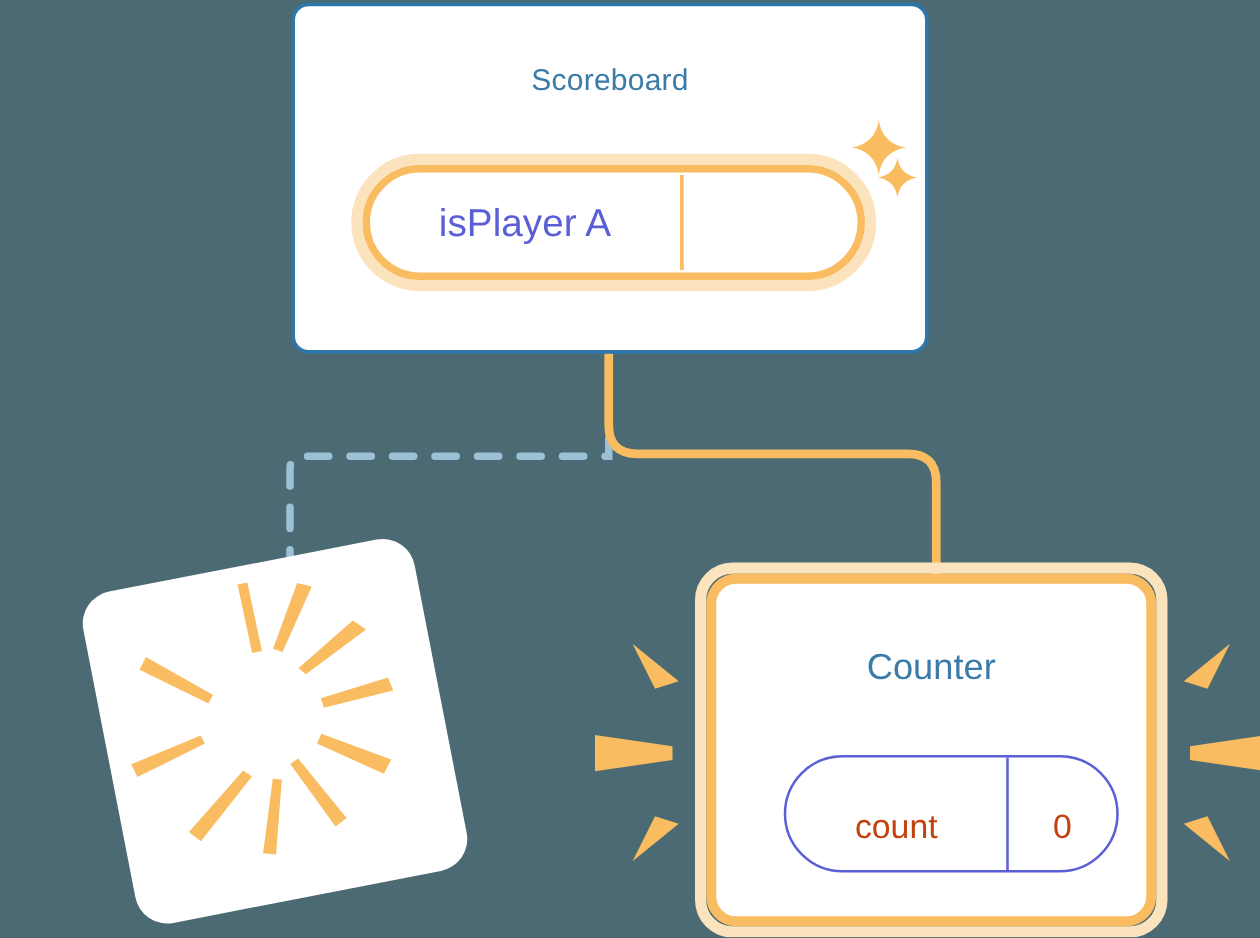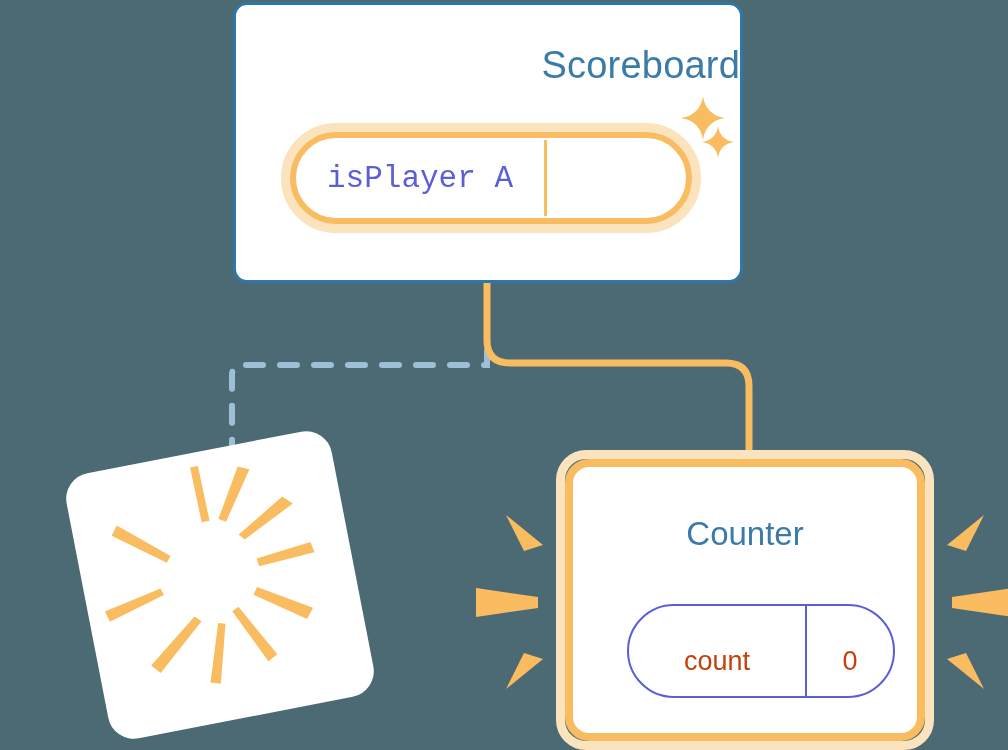--- a/index.html
+++ b/index.html
@@ -30,38 +30,37 @@
     box-sizing: border-box;
     background: #ffffff;
     border: 3px solid #2e77a8;
     border-radius: 14px;
     z-index: 5;
   }
   .scoreboard-title {
     position: absolute;
     left: 0; top: 40px;
     width: 100%;
-    text-align: right;
+    text-align: center;
     color: #3a7ba8;
-    font-size: 38px;
+    font-size: 24px;
     font-weight: 400;
     letter-spacing: 0.2px;
     line-height: 40px;
   }
 
   
   .pill-outer {
     position: absolute;
     left: 45px; top: 118px;
     width: 420px; height: 110px;
     box-sizing: border-box;
     border: 9px solid #fae3bd;
     border-radius: 999px;
     background: transparent;
-    font-family: Liberation Mono, monospace;
   }
   .pill-inner {
     position: absolute;
     left: 0; top: 0;
     width: 100%; height: 100%;
     box-sizing: border-box;
     border: 6px solid #f9bc60;
     border-radius: 999px;
     background: #ffffff;
     display: flex;
@@ -108,21 +107,21 @@
     border: 8px solid #f9bc60;
     border-radius: 24px;
     background: #ffffff;
   }
   .counter-title {
     position: absolute;
     left: 0; top: 48px;
     width: 100%;
     text-align: center;
     color: #3a7ba8;
-    font-size: 33px;
+    font-size: 29px;
     font-weight: 400;
     line-height: 38px;
   }
   .counter-pill {
     position: absolute;
     left: 54px; top: 137px;
     width: 268px; height: 94px;
     box-sizing: border-box;
     border: 2px solid #5b5fd6;
     border-radius: 999px;

